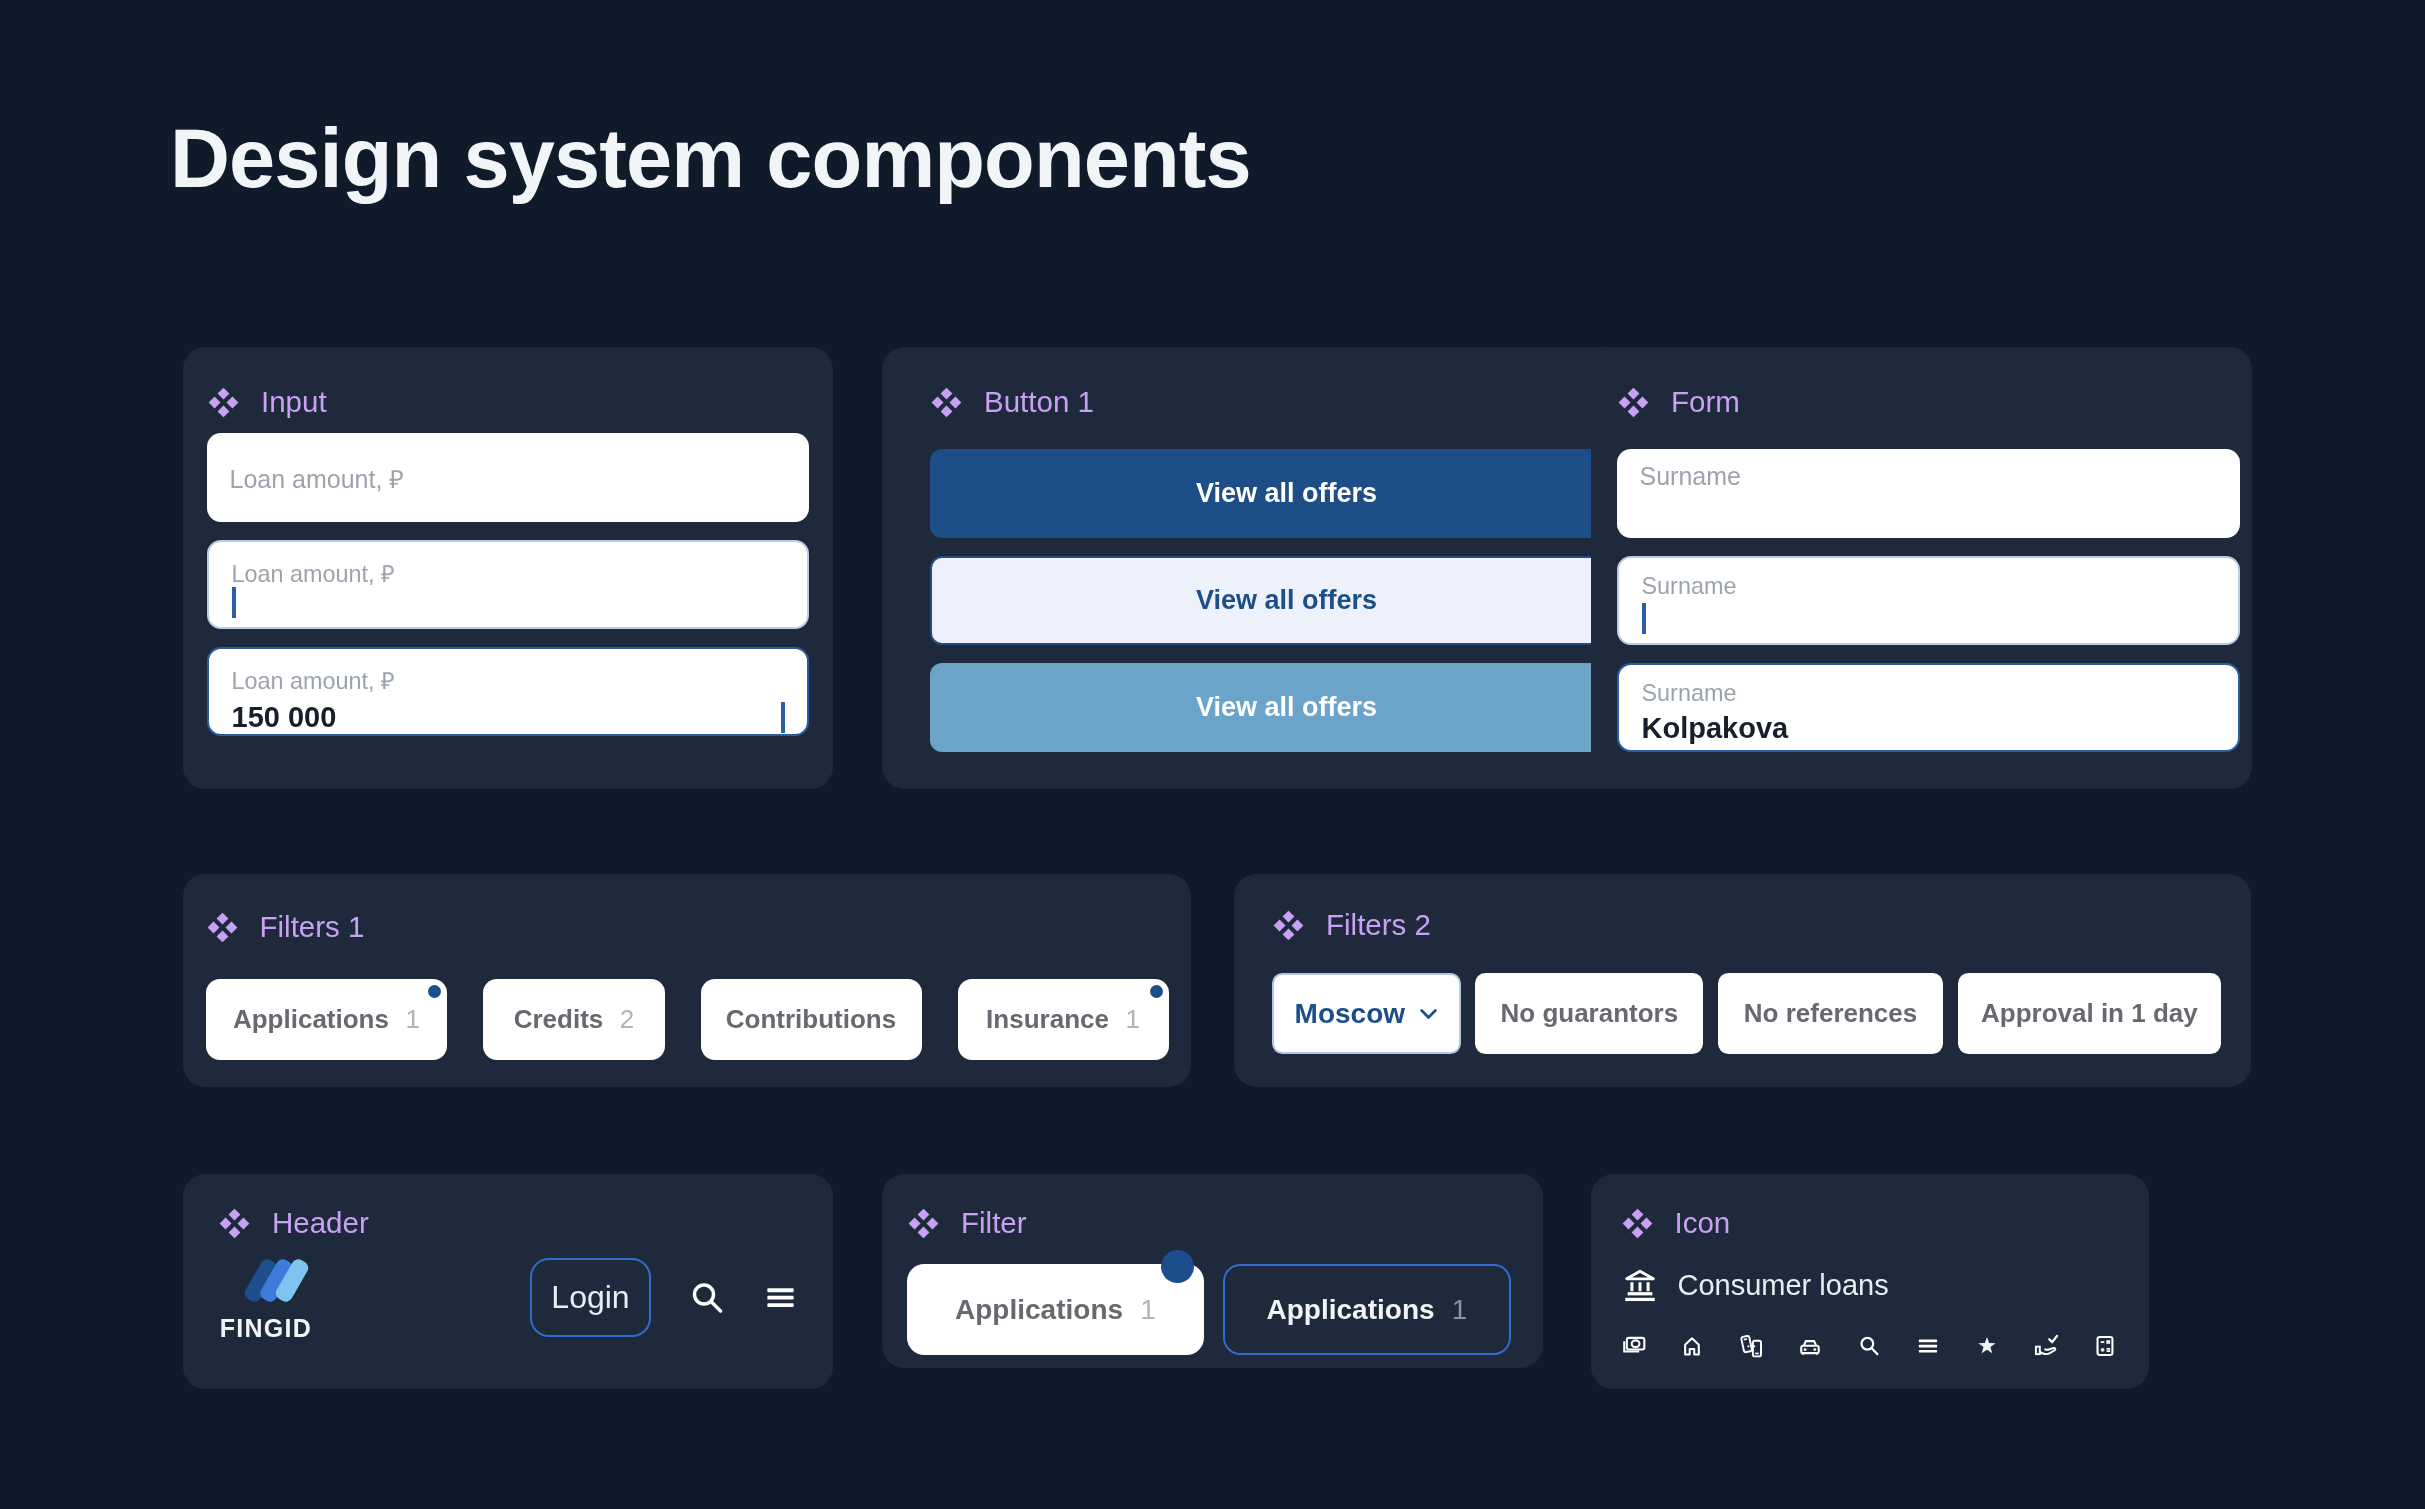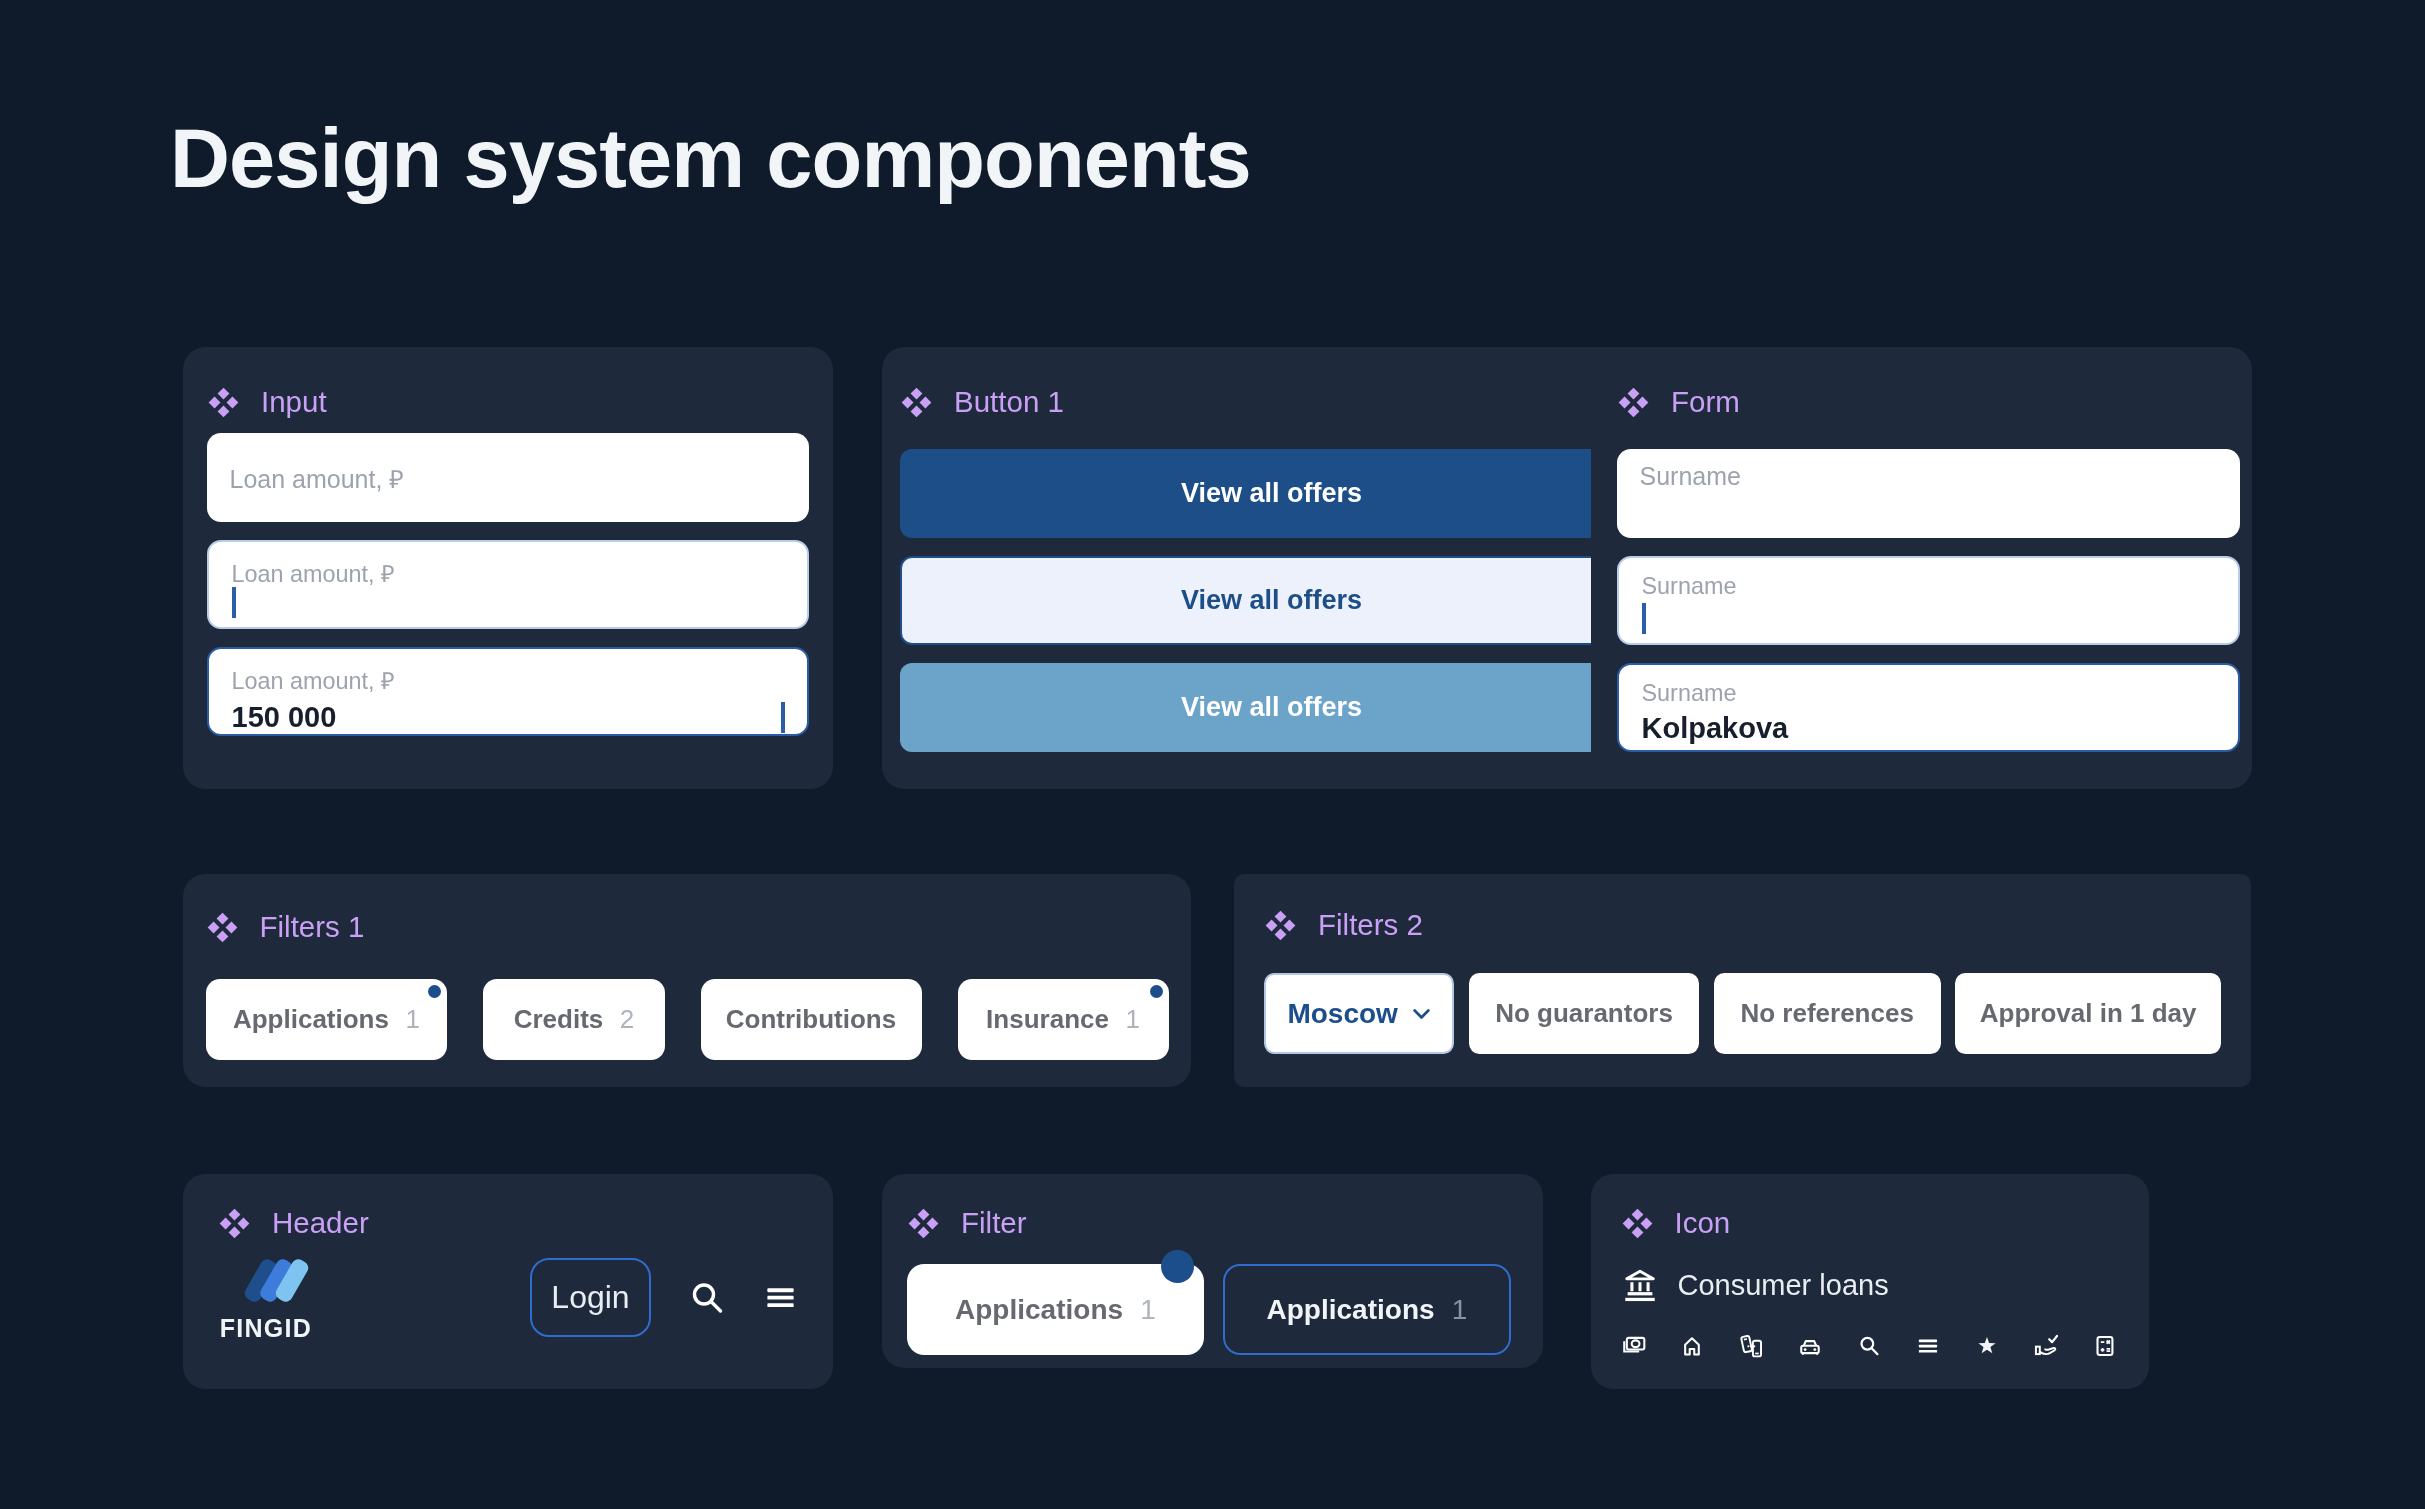--- a/index.html
+++ b/index.html
@@ -93,21 +93,21 @@
     </div>
     <div class="field top filled">
       <span class="small-label">Loan amount, ₽</span>
       <span class="value-line">
           <span>150 000</span>
           <span class="caret"></span>
         </span>
     </div>
   </div>
 
-  <div class="card" style="left:882px;top:347px;width:792px;height:442px;padding:38px 31px 0 18px;">
+  <div class="card" style="left:882px;top:347px;width:792px;height:442px;padding:38px 31px 0 48px;">
     <div class="card-head" style="margin-bottom:30px;">
       <svg class="marker" viewBox="0 0 24 24">
         <g fill="#C9A0F5">
           <path d="M12 1.2 L16.3 5.5 L12 9.8 L7.7 5.5 Z"></path>
           <path d="M5.5 7.7 L9.8 12 L5.5 16.3 L1.2 12 Z"></path>
           <path d="M18.5 7.7 L22.8 12 L18.5 16.3 L14.2 12 Z"></path>
           <path d="M12 14.2 L16.3 18.5 L12 22.8 L7.7 18.5 Z"></path>
         </g>
       </svg>
       <span class="card-title">Button 1</span>
@@ -170,21 +170,21 @@
         <span>Contributions</span>
       </div>
       <div class="chip" style="width:212px;">
         <span>Insurance</span>
         <span class="count">1</span>
         <span class="dot"></span>
       </div>
     </div>
   </div>
 
-  <div class="card" style="left:1234px;top:874px;width:1017px;height:213px;padding:34px 30px 0 30px;border-radius:10px;">
+  <div class="card" style="left:1234px;top:874px;width:1017px;height:213px;padding:34px 30px 0 38px;">
     <div class="card-head" style="margin-bottom:31px;">
       <svg class="marker" viewBox="0 0 24 24">
         <g fill="#C9A0F5">
           <path d="M12 1.2 L16.3 5.5 L12 9.8 L7.7 5.5 Z"></path>
           <path d="M5.5 7.7 L9.8 12 L5.5 16.3 L1.2 12 Z"></path>
           <path d="M18.5 7.7 L22.8 12 L18.5 16.3 L14.2 12 Z"></path>
           <path d="M12 14.2 L16.3 18.5 L12 22.8 L7.7 18.5 Z"></path>
         </g>
       </svg>
       <span class="card-title">Filters 2</span>

